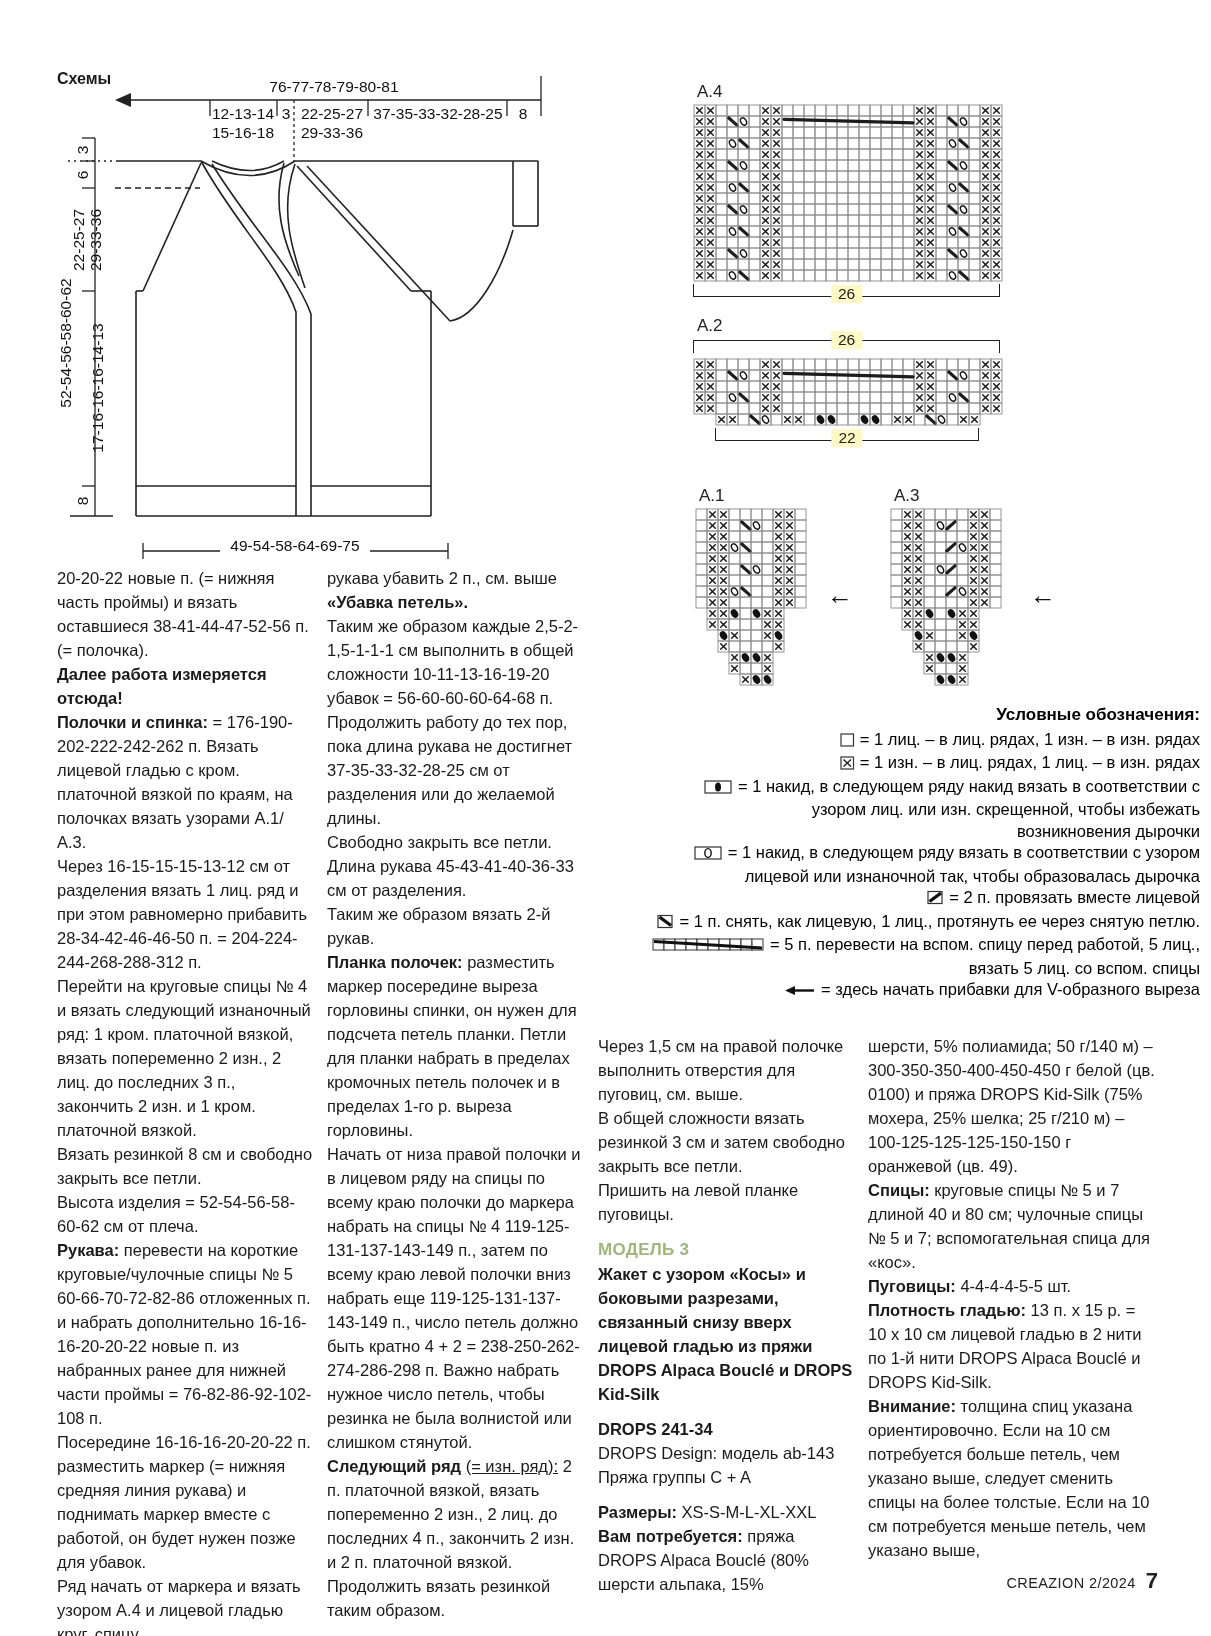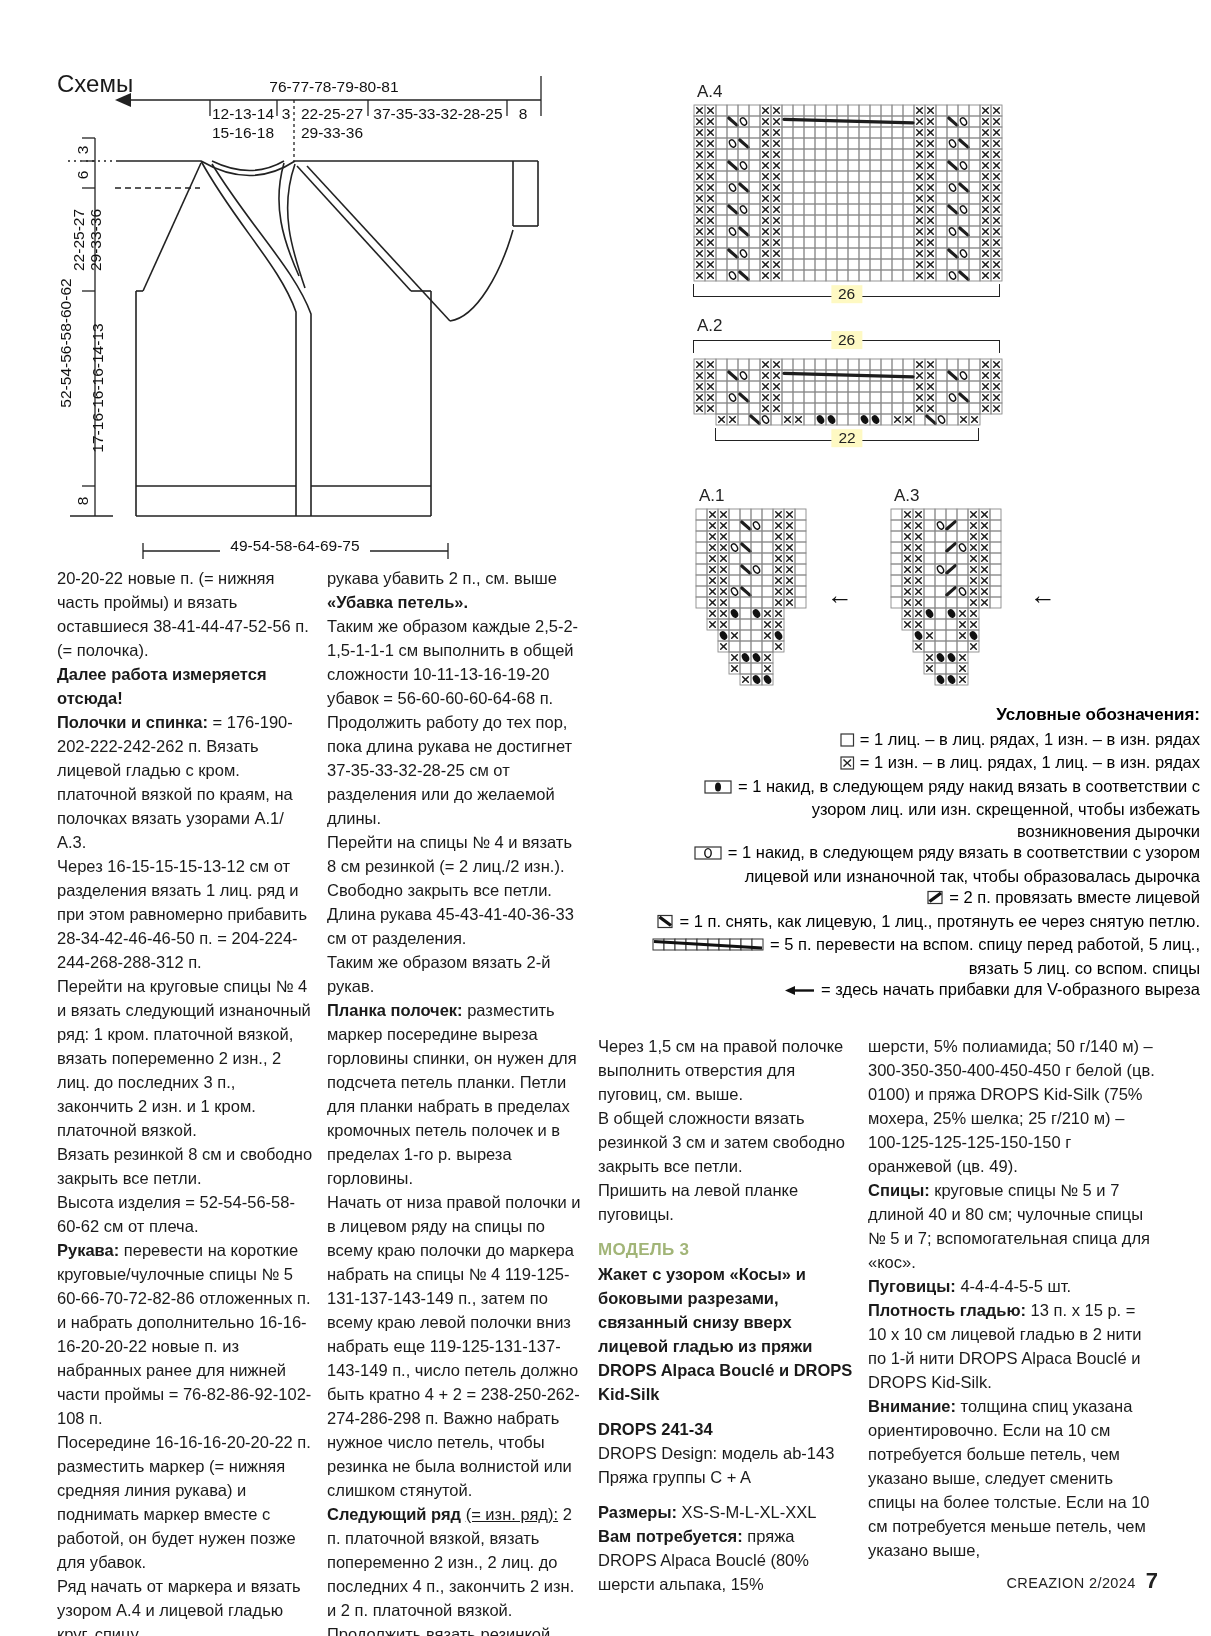--- a/index.html
+++ b/index.html
@@ -1,19 +1,19 @@
 <!DOCTYPE html>
 <html><head>
 <meta charset="utf-8">
 <style>
   html,body{margin:0;padding:0;background:#e8e8e6;}
   .page{position:relative;width:1211px;height:1636px;background:#ffffff;margin:0 auto;
         font-family:"Liberation Sans",sans-serif;color:#1a1a1a;overflow:hidden;}
   .abs{position:absolute;}
-  .heading{font-size:24px;font-weight:normal;}
+  .heading{font-size:16px;font-weight:bold;}
   
   .col{position:absolute;font-size:16.5px;line-height:24px;}
   .col p{margin:0;}
   .col p.sp{height:11px;}
   .col b{font-weight:bold;}
   .col .u{text-decoration:underline;}
   .model-head{font-size:17px;letter-spacing:.3px;}
   
   .chart{position:absolute;}
   .chart-label{position:absolute;top:0;left:4px;font-size:17px;color:#222;}
@@ -1740,21 +1740,20 @@
       <p><span>Высота изделия = 52-54-56-58-60-62 см от плеча.</span></p>
       <p><b>Рукава:</b><span> перевести на короткие круговые/чулочные спицы № 5 60-66-70-72-82-86 отложенных п. и набрать дополнительно 16-16-16-20-20-22 новые п. из набранных ранее для нижней части проймы = 76-82-86-92-102-108 п.</span></p>
       <p><span>Посередине 16-16-16-20-20-22 п. разместить маркер (= нижняя средняя линия рукава) и поднимать маркер вместе с работой, он будет нужен позже для убавок.</span></p>
       <p><span>Ряд начать от маркера и вязать узором А.4 и лицевой гладью круг. спицу.</span></p>
       <p><span>Через 3 см от разделения у нижней средней линии</span></p>
     </div>
   <div class="col" style="left:327px;top:566px;width:256px;">
       <p><span>рукава убавить 2 п., см. выше </span><b>«Убавка петель».</b></p>
       <p><span>Таким же образом каждые 2,5-2-1,5-1-1-1 см выполнить в общей сложности 10-11-13-16-19-20 убавок = 56-60-60-60-64-68 п.</span></p>
       <p><span>Продолжить работу до тех пор, пока длина рукава не достигнет 37-35-33-32-28-25 см от разделения или до желаемой длины.</span></p>
-      <p><span>Перейти на спицы № 4 и вязать 8 см резинкой (= 2 лиц./2 изн.).</span></p>
       <p><span>Свободно закрыть все петли.</span></p>
       <p><span>Длина рукава 45-43-41-40-36-33 см от разделения.</span></p>
       <p><span>Таким же образом вязать 2-й рукав.</span></p>
       <p><b>Планка полочек:</b><span> разместить маркер посередине выреза горловины спинки, он нужен для подсчета петель планки. Петли для планки набрать в пределах кромочных петель полочек и в пределах 1-го р. выреза горловины.</span></p>
       <p><span>Начать от низа правой полочки и в лицевом ряду на спицы по всему краю полочки до маркера набрать на спицы № 4 119-125-131-137-143-149 п., затем по всему краю левой полочки вниз набрать еще 119-125-131-137-143-149 п., число петель должно быть кратно 4 + 2 = 238-250-262-274-286-298 п. Важно набрать нужное число петель, чтобы резинка не была волнистой или слишком стянутой.</span></p>
       <p><b>Следующий ряд </b><span class="u">(= изн. ряд):</span><span> 2 п. платочной вязкой, вязать попеременно 2 изн., 2 лиц. до последних 4 п., закончить 2 изн. и 2 п. платочной вязкой. Продолжить вязать резинкой таким образом.</span></p>
     </div>
   <div class="col" style="left:598px;top:1034px;width:256px;">
       <p><span>Через 1,5 см на правой полочке выполнить отверстия для пуговиц, см. выше.</span></p>
       <p><span>В общей сложности вязать резинкой 3 см и затем свободно закрыть все петли.</span></p>

